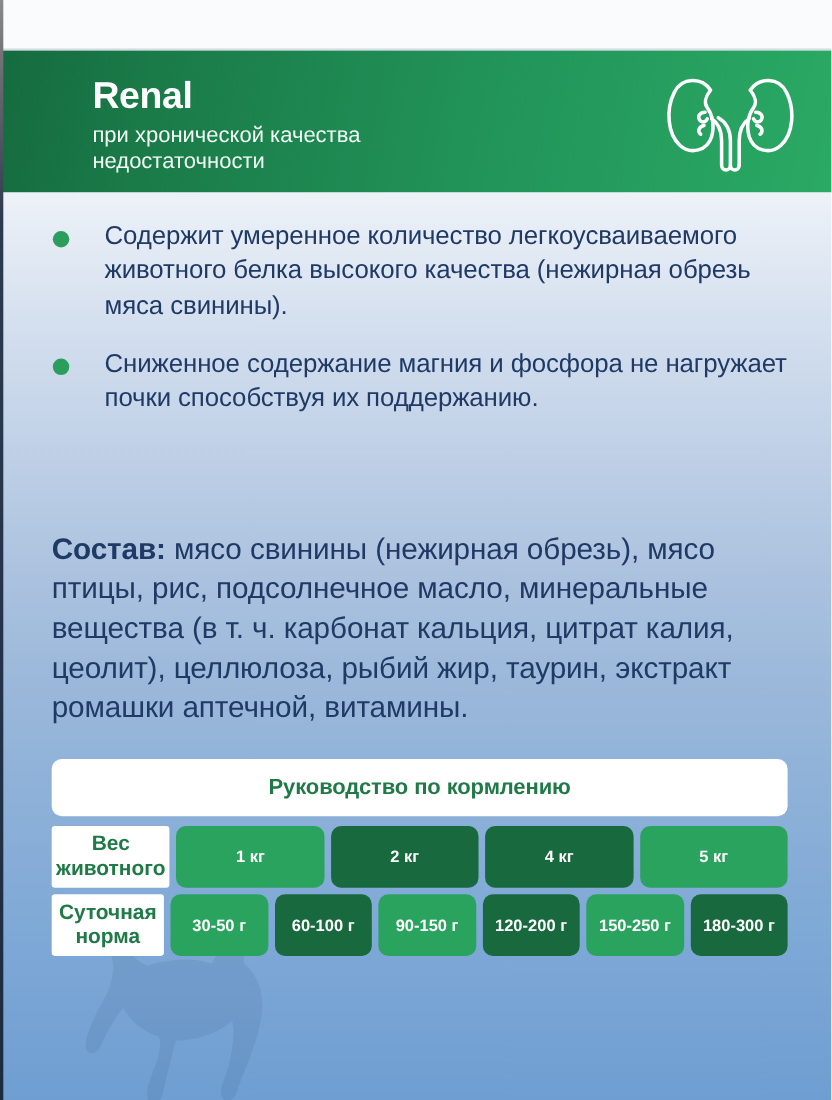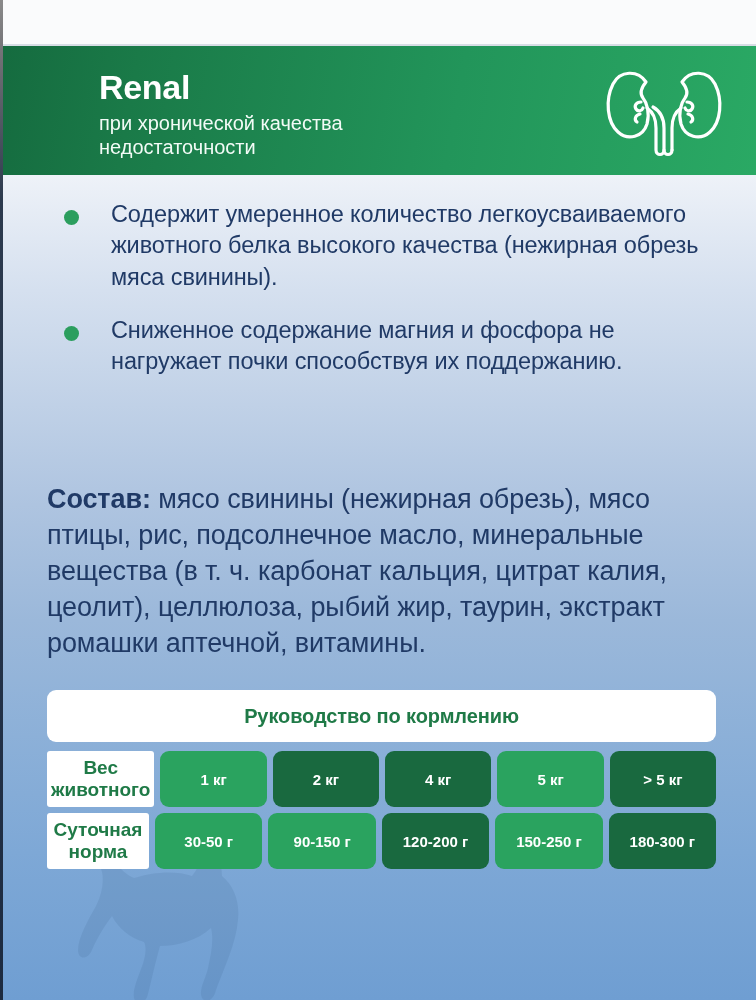--- a/index.html
+++ b/index.html
@@ -48,21 +48,21 @@
   
   .header {
     position: absolute;
     left: 0; top: 46px;
     width: 756px; height: 129px;
     background: linear-gradient(100deg, #156b3f 0%, #1a7a48 18%, #22955a 60%, #2aa964 100%);
     overflow: hidden;
   }
   .header-text {
     position: absolute;
-    left: 99px; top: 24px;
+    left: 84px; top: 24px;
   }
   .header-title {
     font-size: 34px;
     font-weight: bold;
     color: #ffffff;
     letter-spacing: -0.3px;
     line-height: 1;
     margin: 0 0 7px 0;
   }
   .header-sub {
@@ -109,21 +109,21 @@
 
   
   .bullets {
     position: absolute;
     left: 0; top: 24px;
     width: 756px;
   }
   .bullet-row {
     display: flex;
     align-items: flex-start;
-    padding: 0 34px 0 64px;
+    padding: 0 34px 0 48px;
     margin-bottom: 22px;
   }
   .bullet-dot {
     flex: 0 0 auto;
     width: 15px; height: 15px;
     border-radius: 50%;
     background: #2b9e5e;
     margin: 11px 32px 0 0;
   }
   .bullet-text {
@@ -267,26 +267,26 @@
       <div class="feeding-title">Руководство по кормлению</div>
 
       <div class="feeding-table">
 
         <div class="feed-row">
           <div class="feed-head-cell">Вес животного</div>
           <div class="feed-cell tone-light">1 кг</div>
           <div class="feed-cell tone-dark">2 кг</div>
           <div class="feed-cell tone-dark">4 кг</div>
           <div class="feed-cell tone-light">5 кг</div>
-          <div class="feed-cell tone-dark">&gt; 5 кг</div>
         </div>
 
         <div class="feed-row">
           <div class="feed-head-cell">Суточная норма</div>
           <div class="feed-cell tone-light">30-50 г</div>
+          <div class="feed-cell tone-dark">60-100 г</div>
           <div class="feed-cell tone-light">90-150 г</div>
           <div class="feed-cell tone-dark">120-200 г</div>
           <div class="feed-cell tone-light">150-250 г</div>
           <div class="feed-cell tone-dark">180-300 г</div>
         </div>
 
       </div>
     </div>
 
   </div>

